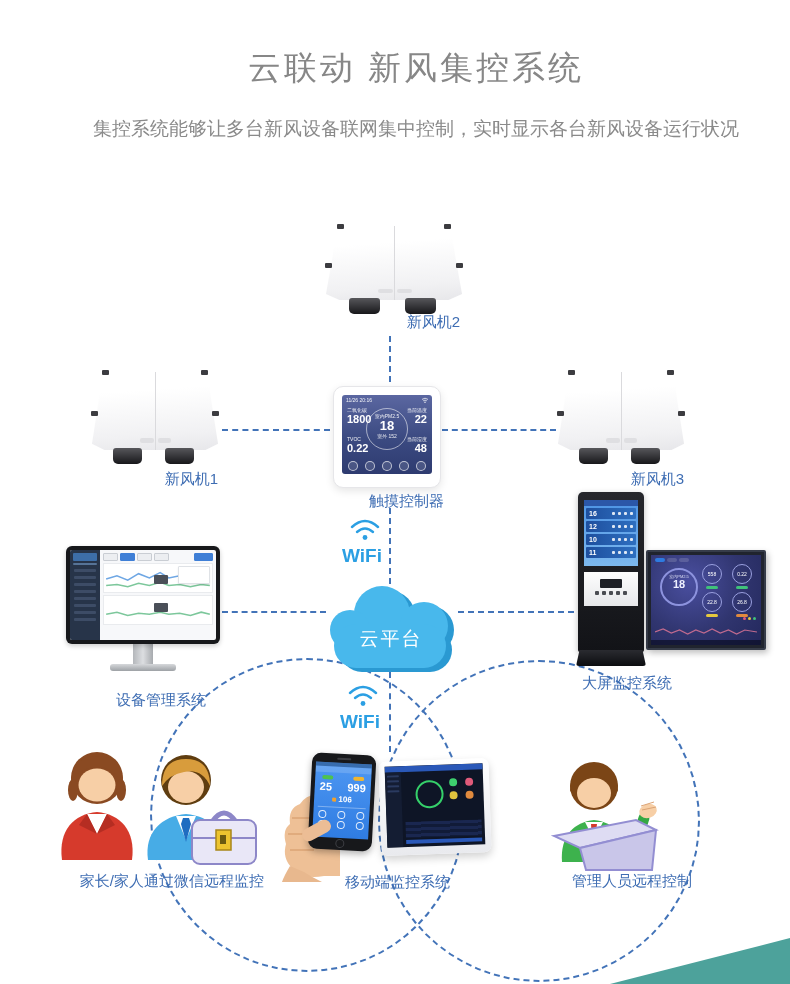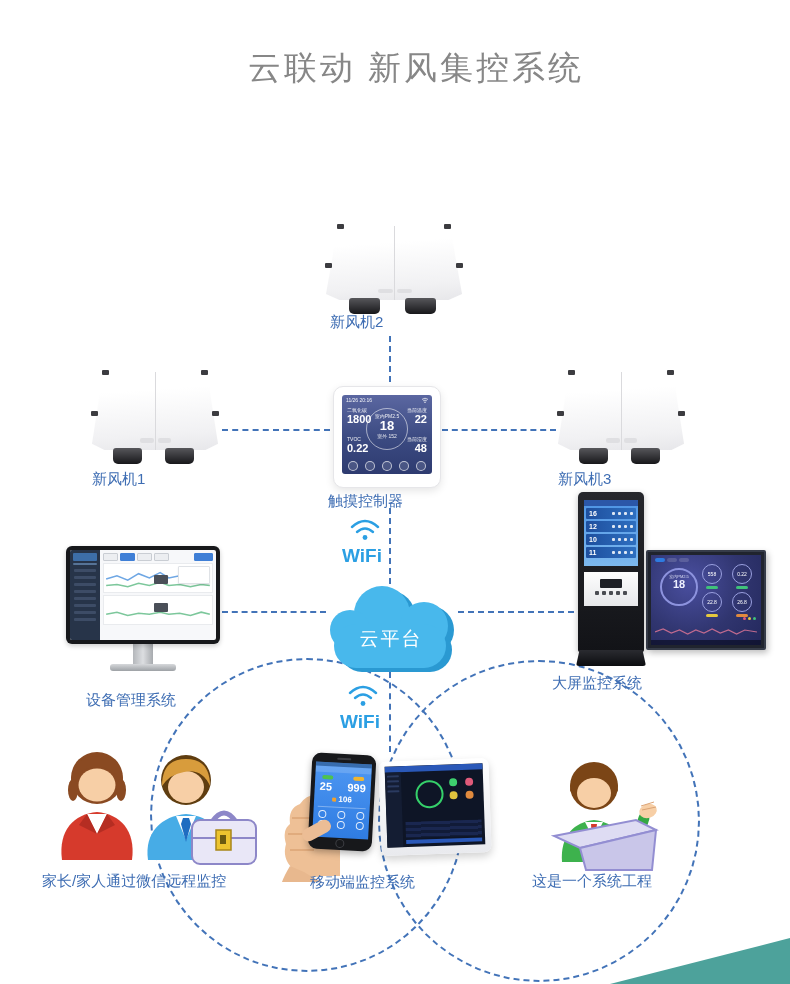--- a/index.html
+++ b/index.html
@@ -1,21 +1,21 @@
 <!DOCTYPE html>
 <html><head>
 <meta charset="utf-8">
 <style>
   html,body{margin:0;padding:0;background:#ffffff;font-family:"Liberation Sans","DejaVu Sans",sans-serif;}
   .stage{position:relative;width:790px;height:984px;margin:0 auto;background:#fff;overflow:hidden;padding-left:42px;}
 
   
   .main-title{position:absolute;top:46px;left:0;width:100%;text-align:center;font-size:33px;color:#878787;letter-spacing:3px;z-index:3;}
   .desc{position:absolute;top:112px;left:30px;right:30px;text-align:center;font-size:19px;line-height:34px;color:#8a8a8a;z-index:3;}
-  .node-label{position:absolute;text-align:left;font-size:15px;color:#3e6db3;z-index:6;}
+  .node-label{position:absolute;text-align:right;font-size:15px;color:#3e6db3;z-index:6;}
   .note{position:absolute;top:956px;left:133px;font-size:15px;color:#5c5c5c;z-index:6;}
 
   
   .dash-h{position:absolute;border-top:2px dashed #4273b8;z-index:1;}
   .dash-v{position:absolute;border-left:2px dashed #4273b8;z-index:1;}
   .dash-circle{position:absolute;border:2px dashed #4273b8;border-radius:50%;z-index:1;}
 
   
   .machine{position:absolute;z-index:2;}
   .m-body{position:absolute;left:0;right:0;top:0;bottom:14px;background:linear-gradient(176deg,#ffffff 25%,#f1f1f3 78%,#e7e7ea 100%);
@@ -142,21 +142,21 @@
   
   .corner{position:absolute;left:610px;top:938px;width:180px;height:46px;background:#4da29b;clip-path:polygon(0 100%,100% 0,100% 100%);z-index:5;}
 </style>
 </head>
 <body>
 
 <div class="stage">
 
   <div class="main-title">云联动  新风集控系统</div>
   <div class="desc">
-    <br>
+    <span>集控系统能够让多台新风设备联网集中控制，实时显示各台新风设备运行状况</span><br>
   </div>
 
   <div class="dash-v" style="left:389px;top:336px;height:46px;"></div>
   <div class="dash-h" style="left:222px;top:429px;width:108px;"></div>
   <div class="dash-h" style="left:442px;top:429px;width:114px;"></div>
   <div class="dash-v" style="left:389px;top:508px;height:76px;"></div>
   <div class="dash-h" style="left:222px;top:611px;width:104px;"></div>
   <div class="dash-h" style="left:458px;top:611px;width:116px;"></div>
   <div class="dash-v" style="left:389px;top:672px;height:80px;"></div>
   <div class="dash-circle" style="left:150px;top:658px;width:310px;height:310px;"></div>
@@ -502,17 +502,17 @@
       <path d="M51 68 L57 68 L55 84 L52 84 Z" fill="#d6392c"></path>
       <circle cx="54" cy="30" r="24" fill="#7b4516"></circle>
       <ellipse cx="54" cy="37" rx="17" ry="15" fill="#f7cfa6"></ellipse>
       <path d="M30 36 Q30 10 54 10 Q78 10 78 36 Q68 18 50 22 Q36 24 30 36 Z" fill="#7b4516"></path>
     </g>
     <g>
       <polygon points="14,80 96,64 116,74 40,92" fill="#dedcf3" stroke="#938ed2" stroke-width="2"></polygon>
       <polygon points="40,92 116,74 112,114 46,114" fill="#c9c6e9" stroke="#938ed2" stroke-width="2"></polygon>
     </g>
   </svg>
-  <div class="node-label" style="left:532px;top:872px;width:160px;">这是一个系统工程</div>
+  <div class="node-label" style="left:532px;top:872px;width:160px;">管理人员远程控制</div>
 
   <div class="corner"></div>
 
 </div>
 
 </body></html>

